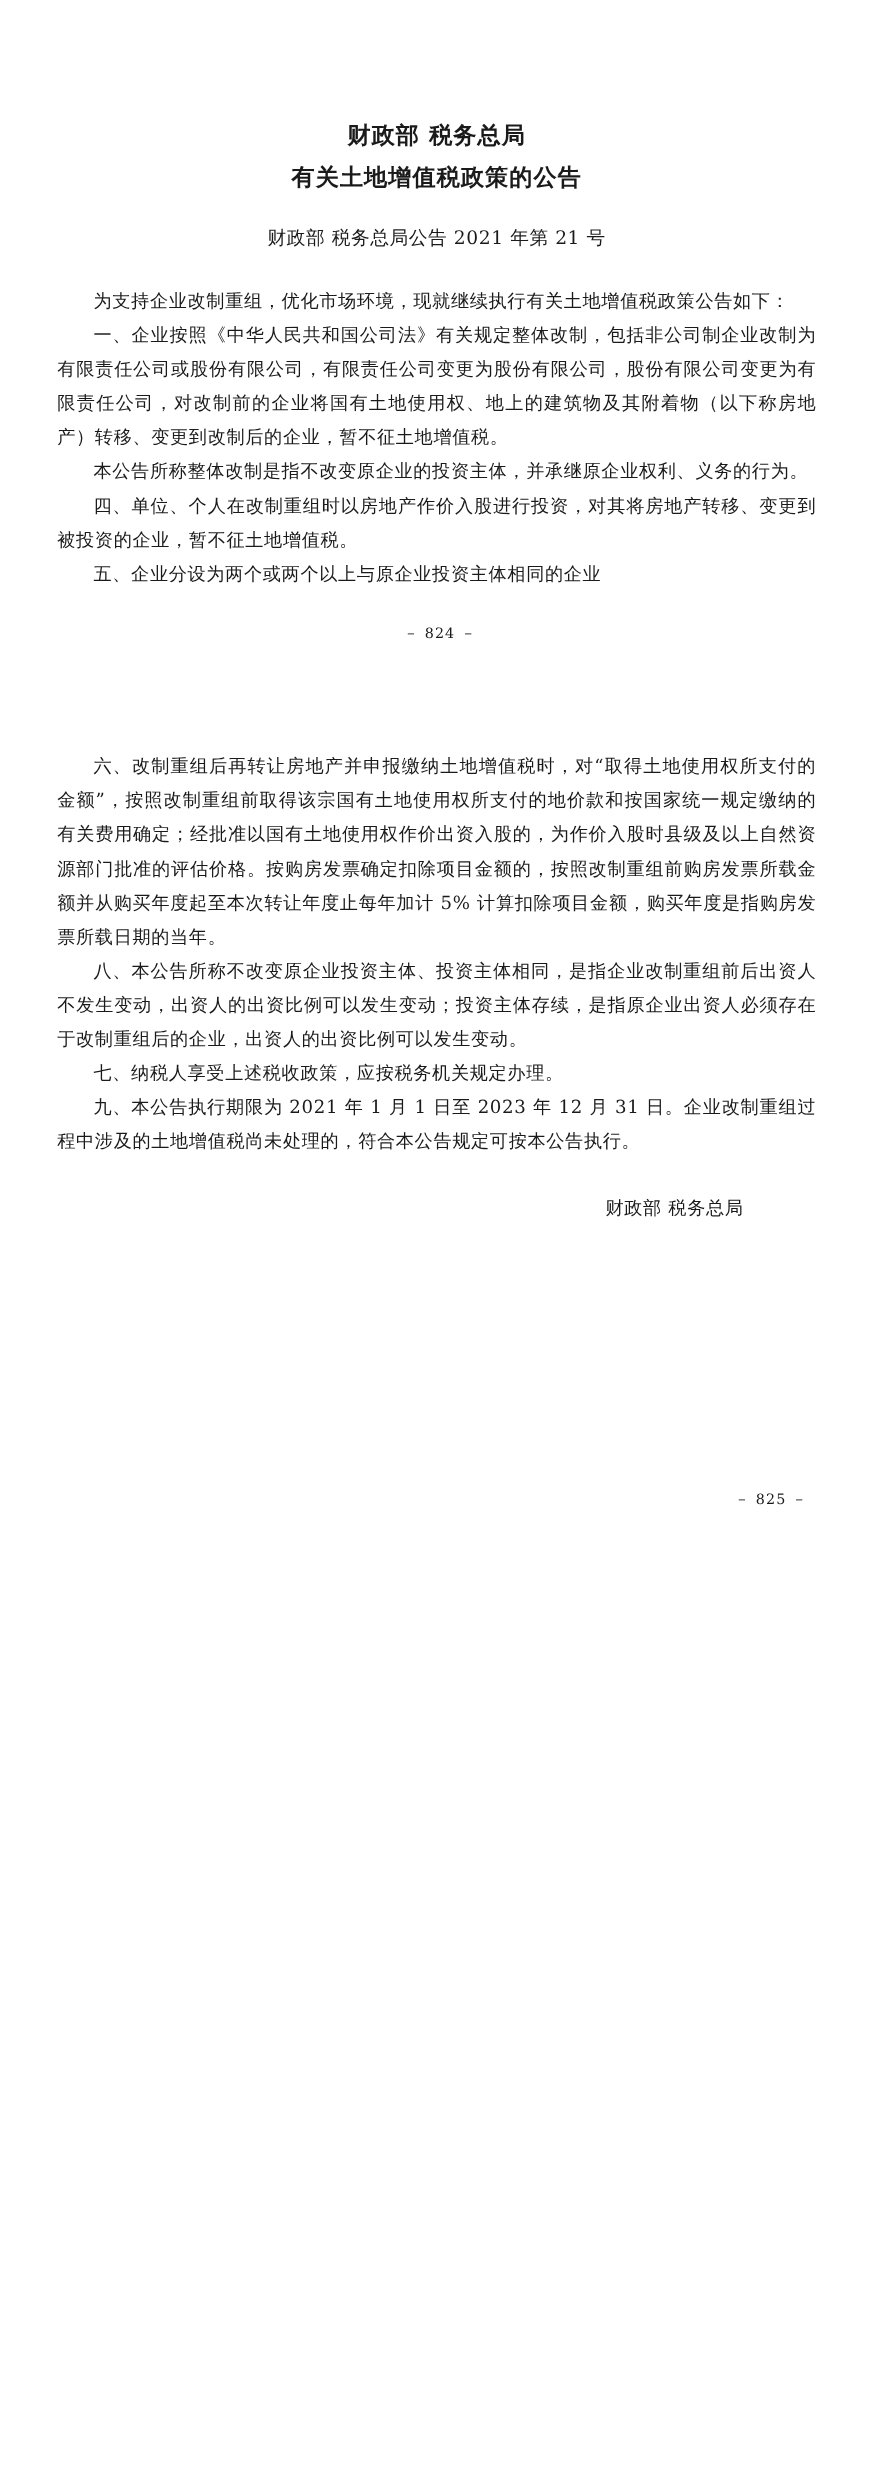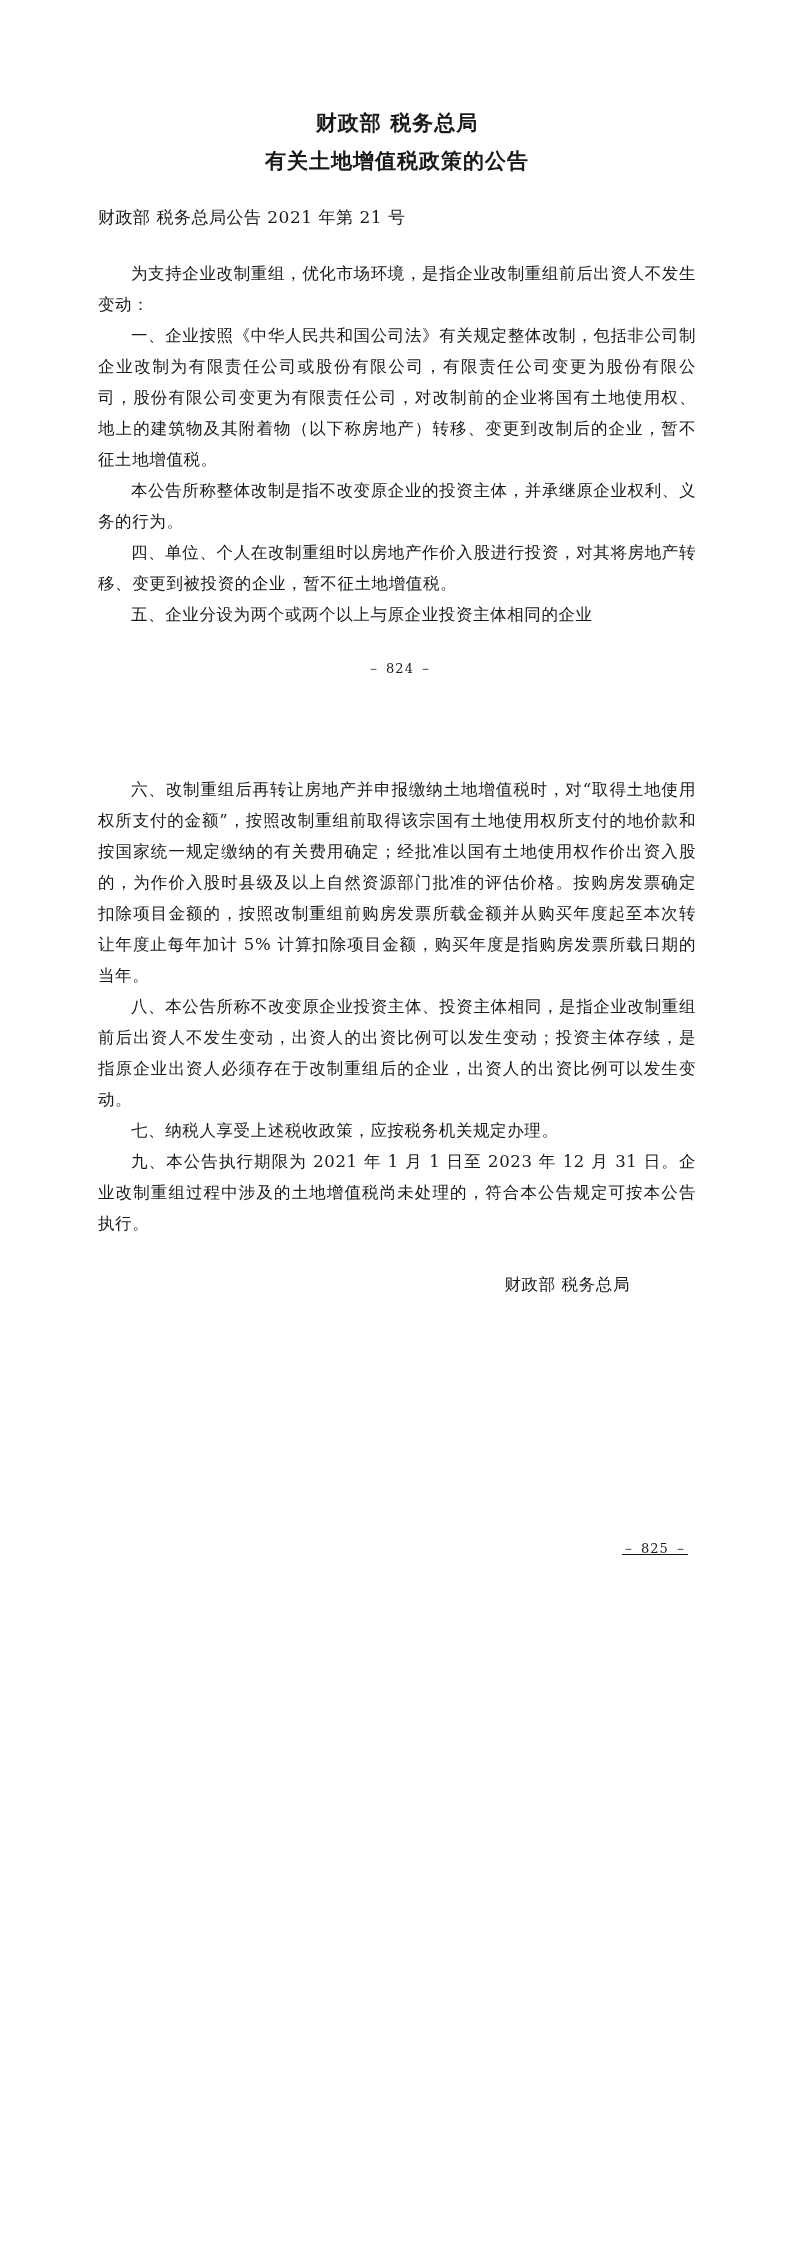--- a/index.html
+++ b/index.html
@@ -17,39 +17,40 @@
     position: relative;
     width: 794px;
     min-height: 2246px;
     box-sizing: border-box;
   }
 
   
   .sheet {
     position: relative;
     box-sizing: border-box;
-    padding: 0 98px;
+    padding: 0 52px;
   }
   .sheet-one {
     padding-top: 104px;
   }
 
   .doc-title {
     text-align: center;
     font-weight: bold;
     font-size: 21px;
     letter-spacing: 1px;
     line-height: 38px;
     font-family: "DejaVu Serif", "Liberation Serif", serif;
   }
   .doc-title .line {
     display: block;
   }
 
   .doc-number {
+    text-align: center;
     font-size: 17px;
     line-height: 30px;
     margin-top: 22px;
     letter-spacing: 0.5px;
   }
 
   .body-text {
     margin-top: 26px;
     font-size: 16.5px;
     line-height: 31px;
@@ -70,21 +71,20 @@
     letter-spacing: 1px;
     margin-top: 30px;
   }
   .page-num-left {
     text-align: center;
     padding-left: 6px;
   }
   .page-num-right {
     text-align: right;
     padding-right: 8px;
-    text-decoration: underline;
   }
 
   .gap-between {
     height: 96px;
   }
 
   .sheet-two {
     padding-top: 0;
   }
   .sheet-two .body-text {
@@ -115,21 +115,21 @@
   <div class="sheet sheet-one">
 
     <div class="doc-title">
       <span class="line">财政部 税务总局</span>
       <span class="line">有关土地增值税政策的公告</span>
     </div>
 
     <div class="doc-number">财政部 税务总局公告 2021 年第 21 号</div>
 
     <div class="body-text">
-      <p>为支持企业改制重组，优化市场环境，是指企业改制重组前后出资人不发生变动：</p>
+      <p>为支持企业改制重组，优化市场环境，现就继续执行有关土地增值税政策公告如下：</p>
       <p>一、企业按照《中华人民共和国公司法》有关规定整体改制，包括非公司制企业改制为有限责任公司或股份有限公司，有限责任公司变更为股份有限公司，股份有限公司变更为有限责任公司，对改制前的企业将国有土地使用权、地上的建筑物及其附着物（以下称房地产）转移、变更到改制后的企业，暂不征土地增值税。</p>
       <p>本公告所称整体改制是指不改变原企业的投资主体，并承继原企业权利、义务的行为。</p>
       <p>四、单位、个人在改制重组时以房地产作价入股进行投资，对其将房地产转移、变更到被投资的企业，暂不征土地增值税。</p>
       <p>五、企业分设为两个或两个以上与原企业投资主体相同的企业</p>
     </div>
 
     <div class="page-num page-num-left">－ 824 －</div>
   </div>
 
   <div class="gap-between"></div>

